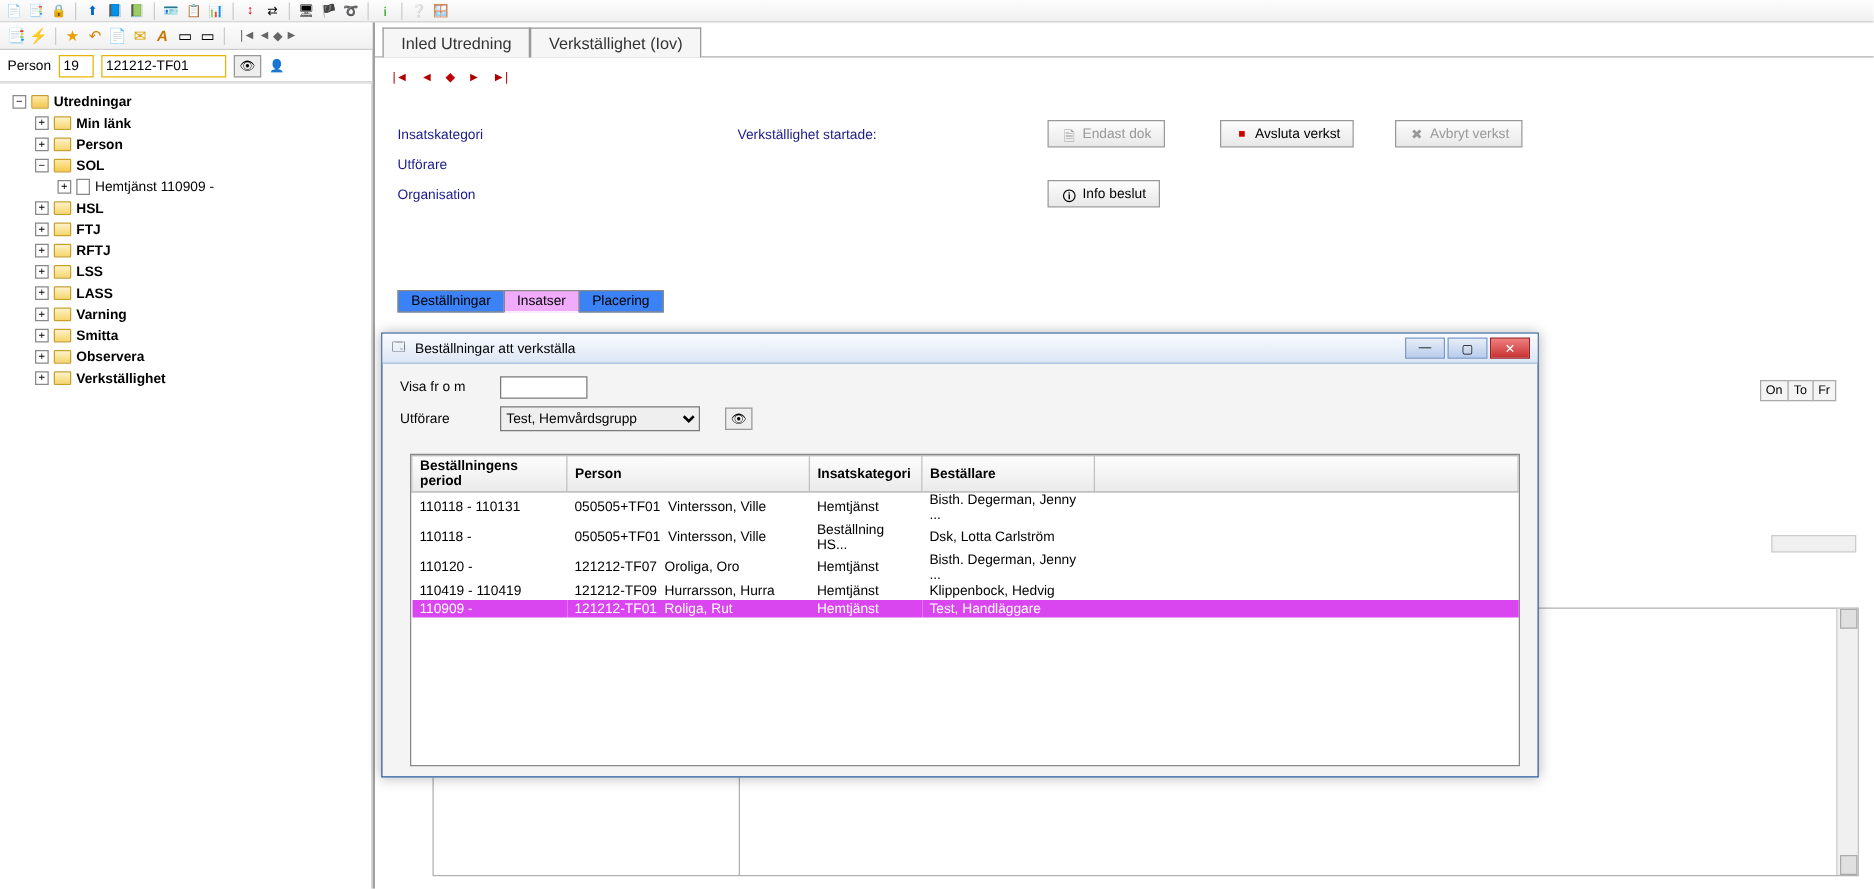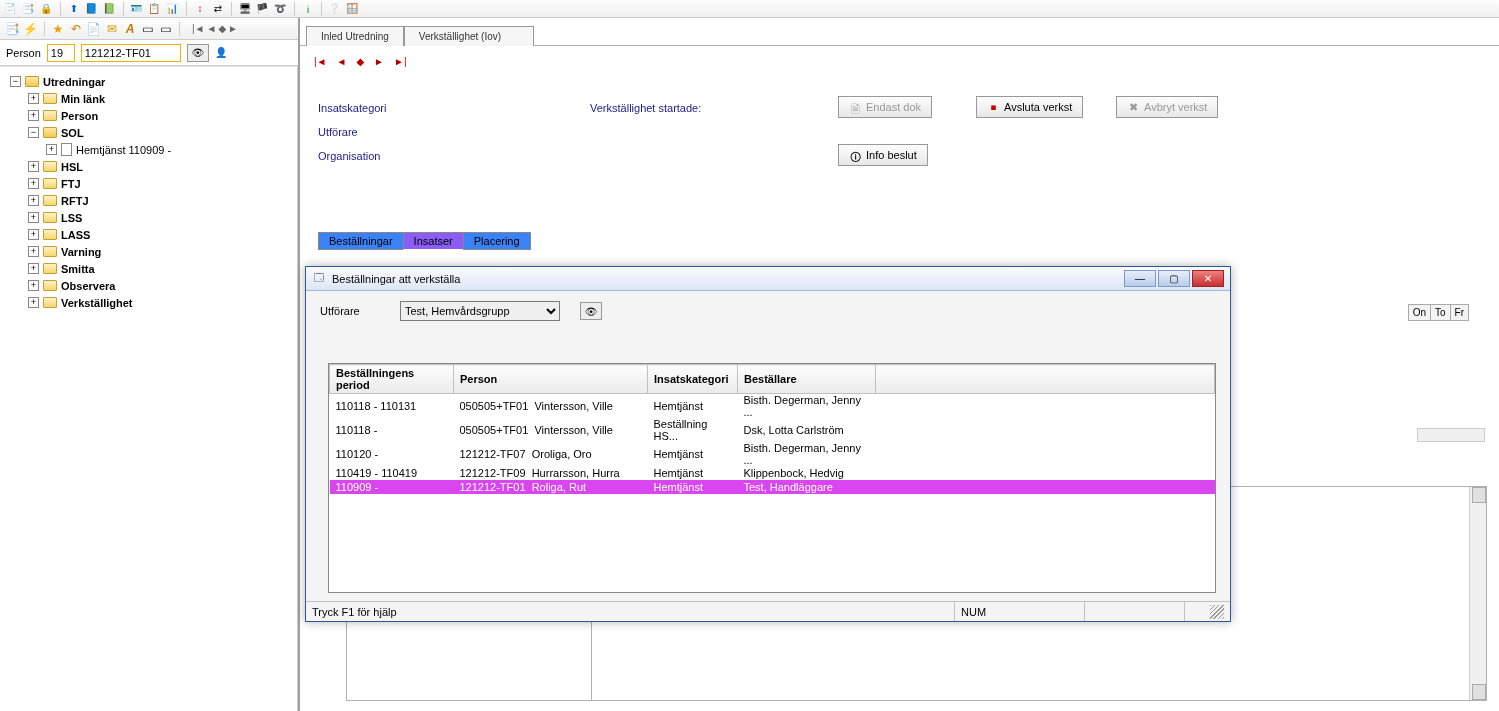--- a/index.html
+++ b/index.html
@@ -92,21 +92,21 @@
   display:flex; align-items:flex-end;
   padding-left: 6px;
   margin-top:2px;
 }
 .tab {
   border: 1px solid #999;
   border-bottom: none;
   padding: 4px 14px;
   margin-right: 0px;
   background: #f0f0f0;
-  font-size: 10px;
+  font-size: 13px;
   position: relative;
   top:1px;
 }
 .tab.inactive { background:#f6f6f6;  color:#333;}
 .right-body {
   padding: 8px;
   position:relative;
   height: calc(100% - 28px);
 }
 .rec-nav {
@@ -136,21 +136,21 @@
   display:flex;
 }
 .sub-tab {
   border:1px solid #888;
   padding: 2px 10px;
   font-size:11px;
   background:#3b82f6;
   margin-right:-1px;
 }
 .sub-tab.active {
-  background:#8b5cf6;
+  background:#f0abfc;
   border-bottom:1px solid #fff;
 }
 .wk {
   position:absolute;
   top: 258px; right: 30px;
   display:flex; gap:0;
 }
 .wk span {
   border:1px solid #aaa; padding:2px 4px; font-size:10px; background:#f4f4f4; margin-left:-1px;
 }
@@ -443,20 +443,24 @@
 
 <div class="dialog">
   <div class="dlg-title">
     <span class="ticon">🗔</span>
     <span class="ttxt">Beställningar att verkställa</span>
     <span class="winbtn min">—</span>
     <span class="winbtn max">▢</span>
     <span class="winbtn close">✕</span>
   </div>
   <div class="dlg-body">
+    <div class="dlg-row">
+      <label>Visa fr o m</label>
+      <input type="text" style="">
+    </div>
     <div class="dlg-row">
       <label>Utförare</label>
       <select>
         <option>Test, Hemvårdsgrupp</option>
       </select>
       <span style="width:20px"></span>
       <span class="eye-btn">👁</span>
     </div>
     <div class="dlg-grid">
       <table>
@@ -502,21 +506,13 @@
             <td>110909 -</td>
             <td><span>121212-TF01</span>&nbsp;&nbsp;<span>Roliga, Rut</span></td>
             <td>Hemtjänst</td>
             <td>Test, Handläggare</td>
               <td></td>
           </tr>
         </tbody>
       </table>
     </div>
   </div>
-  <div class="dlg-status">
-    <span class="flex">Tryck F1 för hjälp</span>
-    <span class="cell" style="width:130px">NUM</span>
-    <span class="cell" style="width:100px"></span>
-    <span class="cell" style="width:40px; padding:0">
-        <span class="resize-grip"></span>
-      </span>
-  </div>
 </div>
 
 </body></html>

